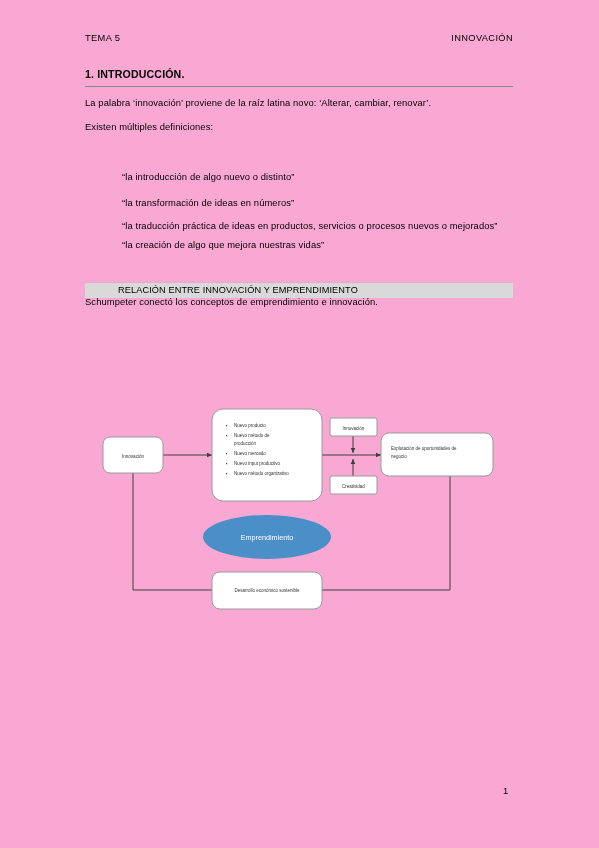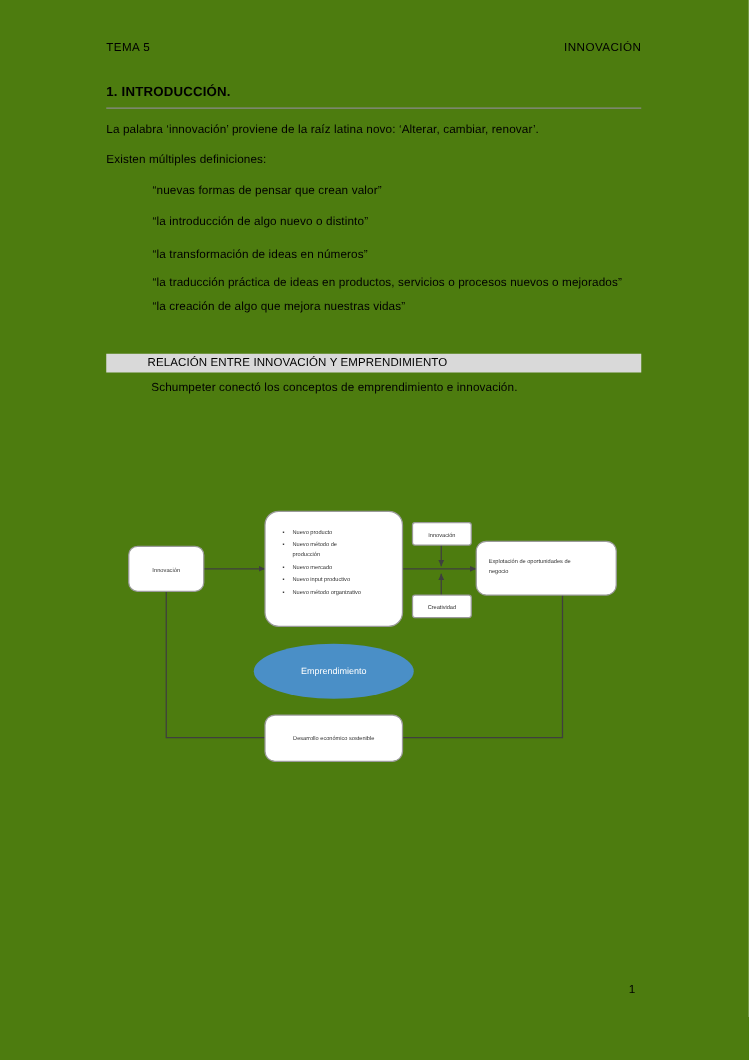--- a/index.html
+++ b/index.html
@@ -12,21 +12,21 @@
     height: 848px;
     position: relative;
     font-family: "Liberation Sans", sans-serif;
     color: #000000;
     overflow: hidden;
   }
 
   .page {
     position: absolute;
     inset: 0;
-    background: #4d7c0f;
+    background: #f9a8d4;
   }
 
   
   .runhead {
     position: absolute;
     left: 85px;
     top: 33px;
     width: 428px;
     display: flex;
     justify-content: space-between;
@@ -118,30 +118,29 @@
     <span>TEMA 5</span>
     <span>INNOVACIÓN</span>
   </div>
 
   <div class="sec-heading">1. INTRODUCCIÓN.</div>
   <div class="sec-rule"></div>
 
   <div class="para" style="top:97px;">La palabra ‘innovación’ proviene de la raíz latina novo: ‘Alterar, cambiar, renovar’.</div>
   <div class="para" style="top:121px;">Existen múltiples definiciones:</div>
 
-  <div class="quote" style="top:146px;">“nuevas formas de pensar que crean valor”</div>
   <div class="quote" style="top:171px;">“la introducción de algo nuevo o distinto”</div>
   <div class="quote" style="top:197px;">“la transformación de ideas en números”</div>
   <div class="quote" style="top:220px;">“la traducción práctica de ideas en productos, servicios o procesos nuevos o mejorados”</div>
   <div class="quote" style="top:239px;">“la creación de algo que mejora nuestras vidas”</div>
 
   <div class="band"></div>
   <div class="band-text">RELACIÓN ENTRE INNOVACIÓN Y EMPRENDIMIENTO</div>
 
-  <div class="para" style="top:304px;margin-left:36px;">Schumpeter conectó los conceptos de emprendimiento e innovación.</div>
+  <div class="para" style="top:296px;">Schumpeter conectó los conceptos de emprendimiento e innovación.</div>
 
   <div class="diagram">
     <svg width="430" height="230" viewBox="0 0 430 230" xmlns="http://www.w3.org/2000/svg">
       <defs>
         <marker id="ah" markerWidth="6" markerHeight="6" refX="5" refY="3" orient="auto" markerUnits="strokeWidth">
           <path d="M0,0.7 L5,3 L0,5.3 z" fill="#3f3f3f"></path>
         </marker>
       </defs>
 
       <g stroke="#3f3f3f" stroke-width="1" fill="none">

